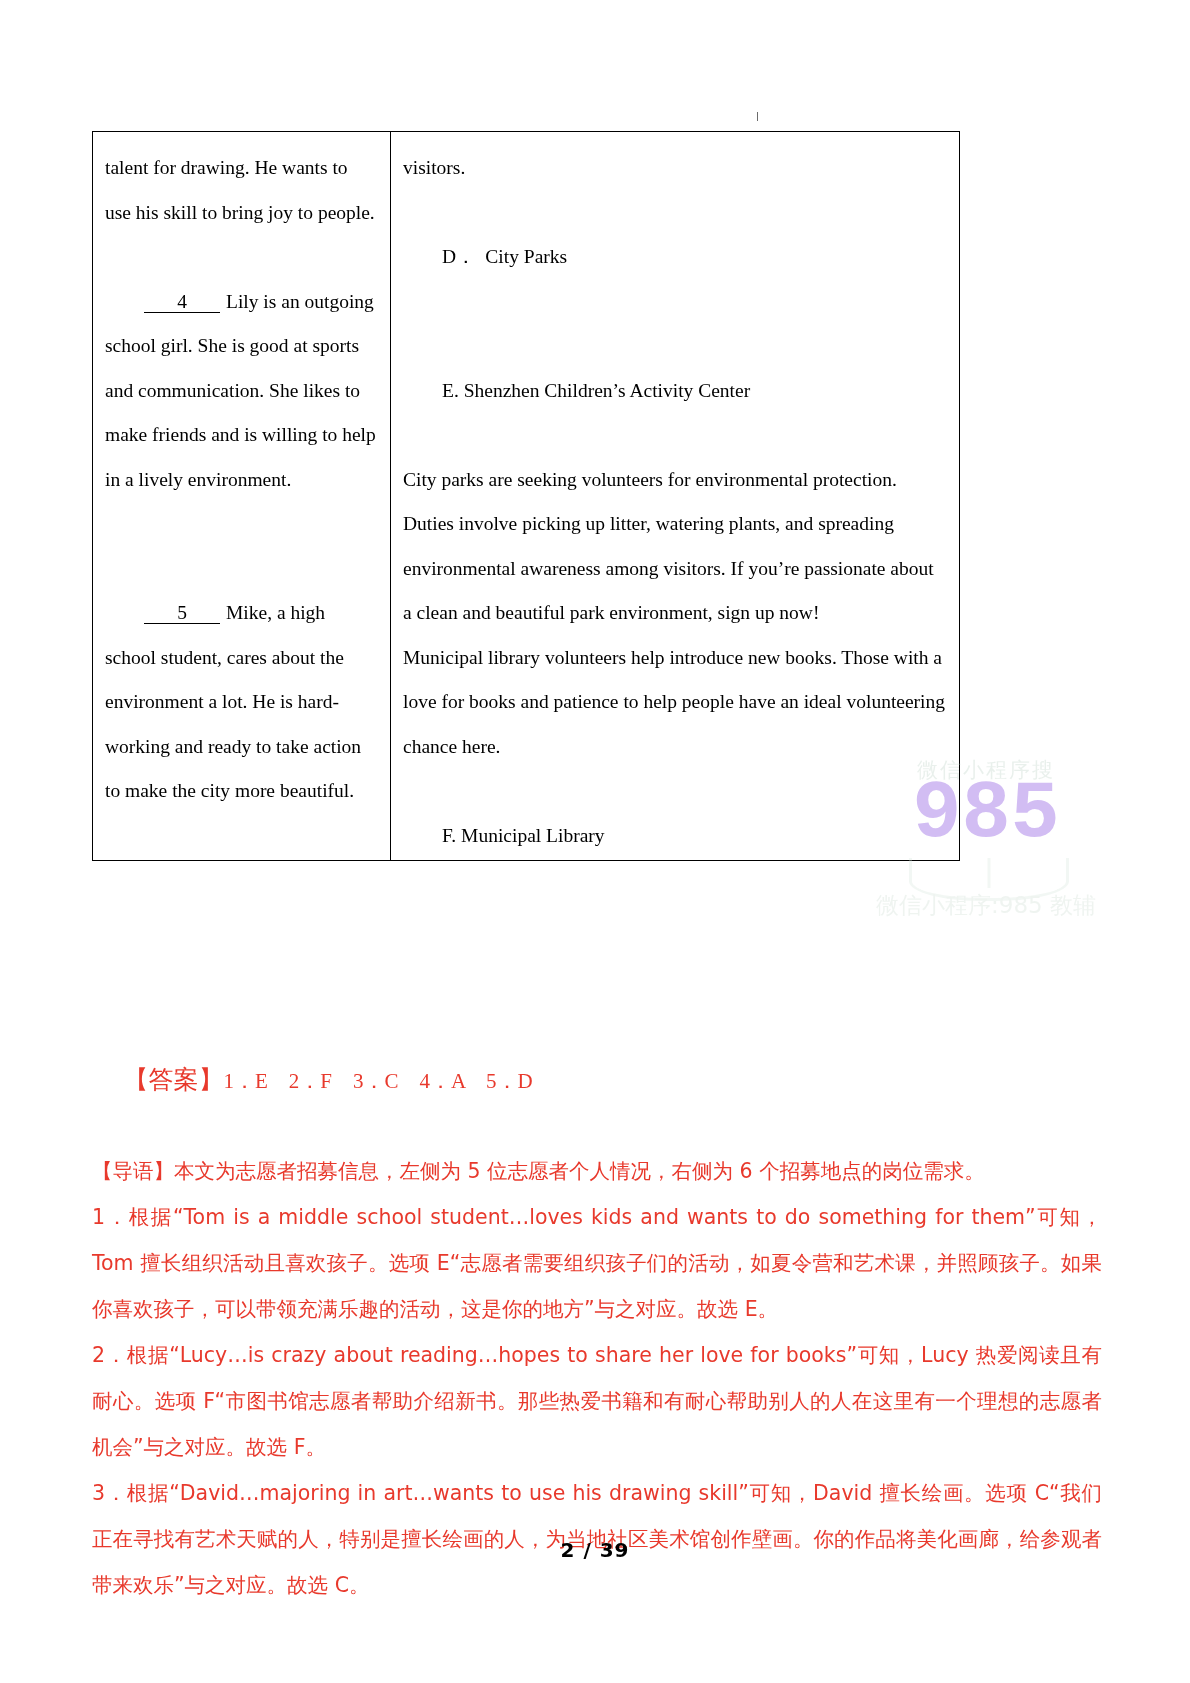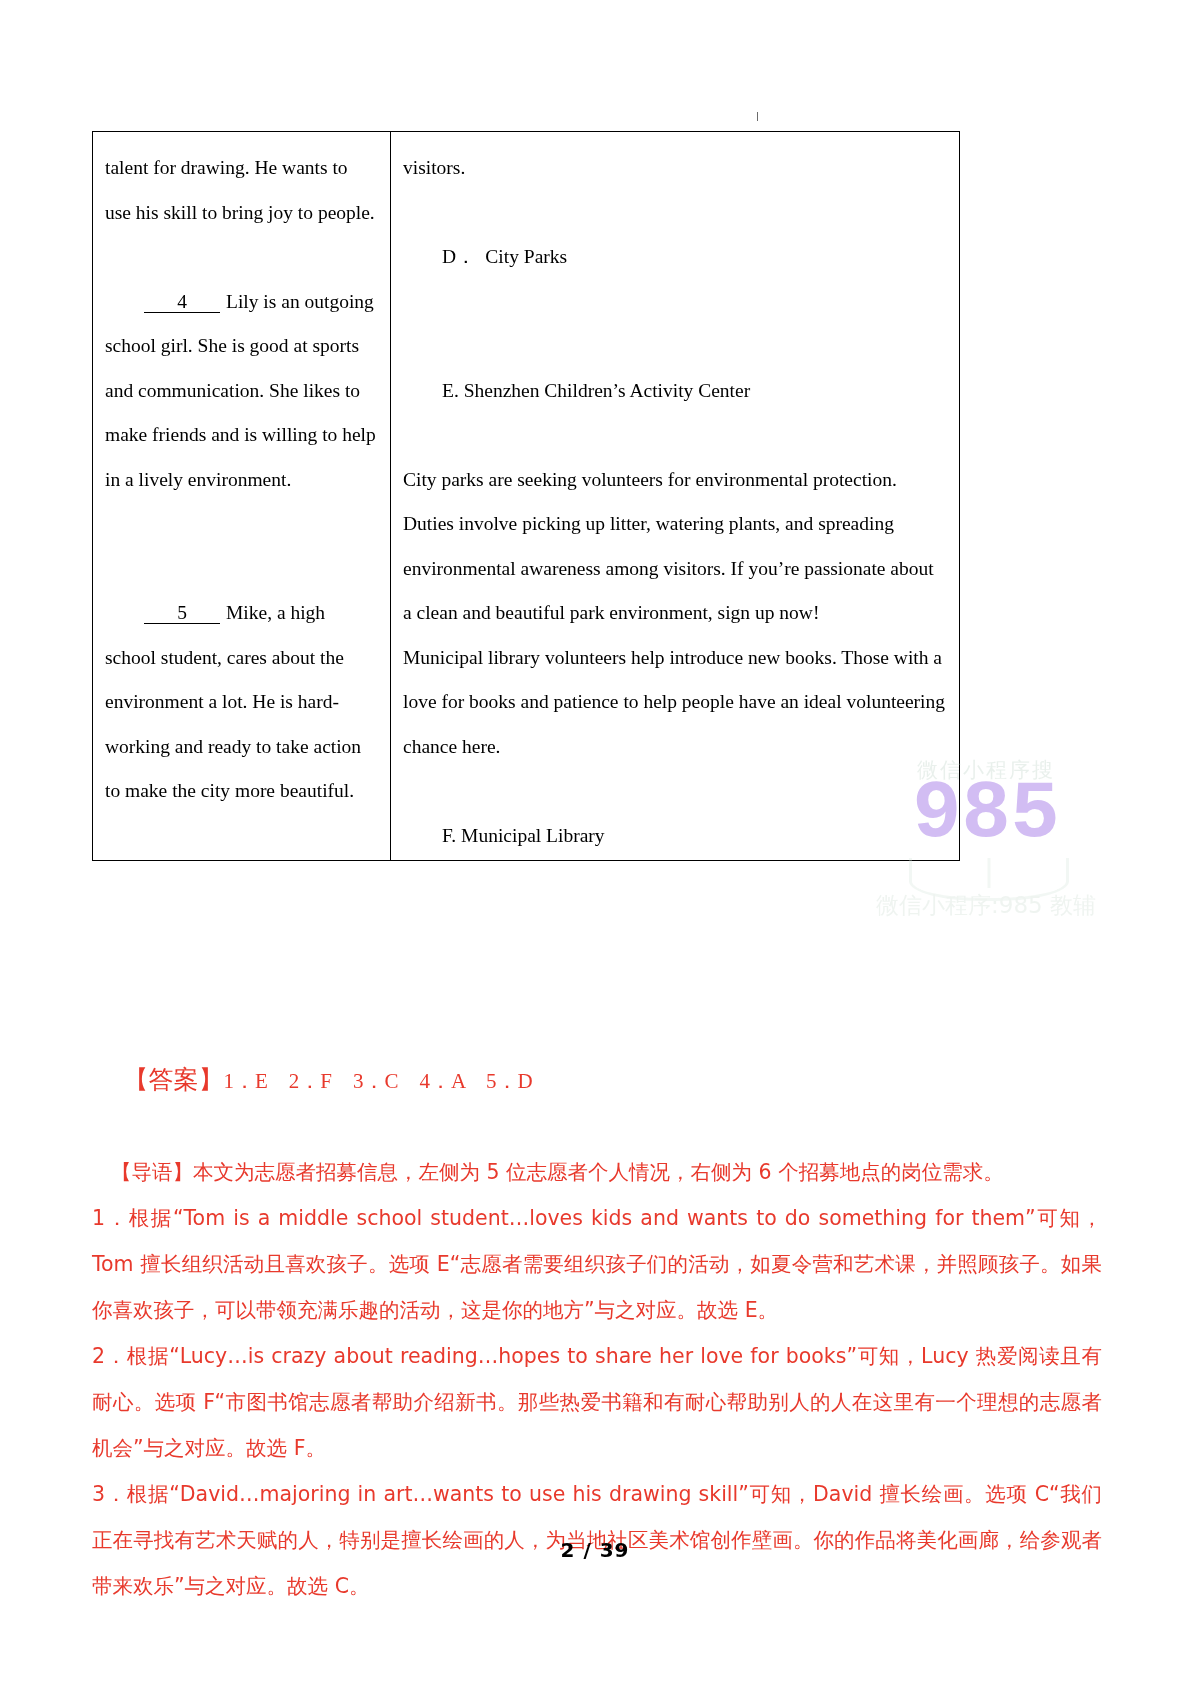--- a/index.html
+++ b/index.html
@@ -160,22 +160,21 @@
   .ans-label {
     font-family: "DejaVu Sans", sans-serif;
     font-size: 25px;
   }
   .guide-line {
     font-size: 20.5px;
     line-height: 45px;
     font-family: "DejaVu Sans", sans-serif;
   }
   .guide-label {
-    font-family: Liberation Sans, sans-serif;
-    margin-left: 19px;
+    font-family: Liberation Serif, serif;
   }
   .expl {
     font-size: 20.5px;
     line-height: 46px;
     font-family: "DejaVu Sans", sans-serif;
     text-align: justify;
     margin: 0;
   }
 
   

